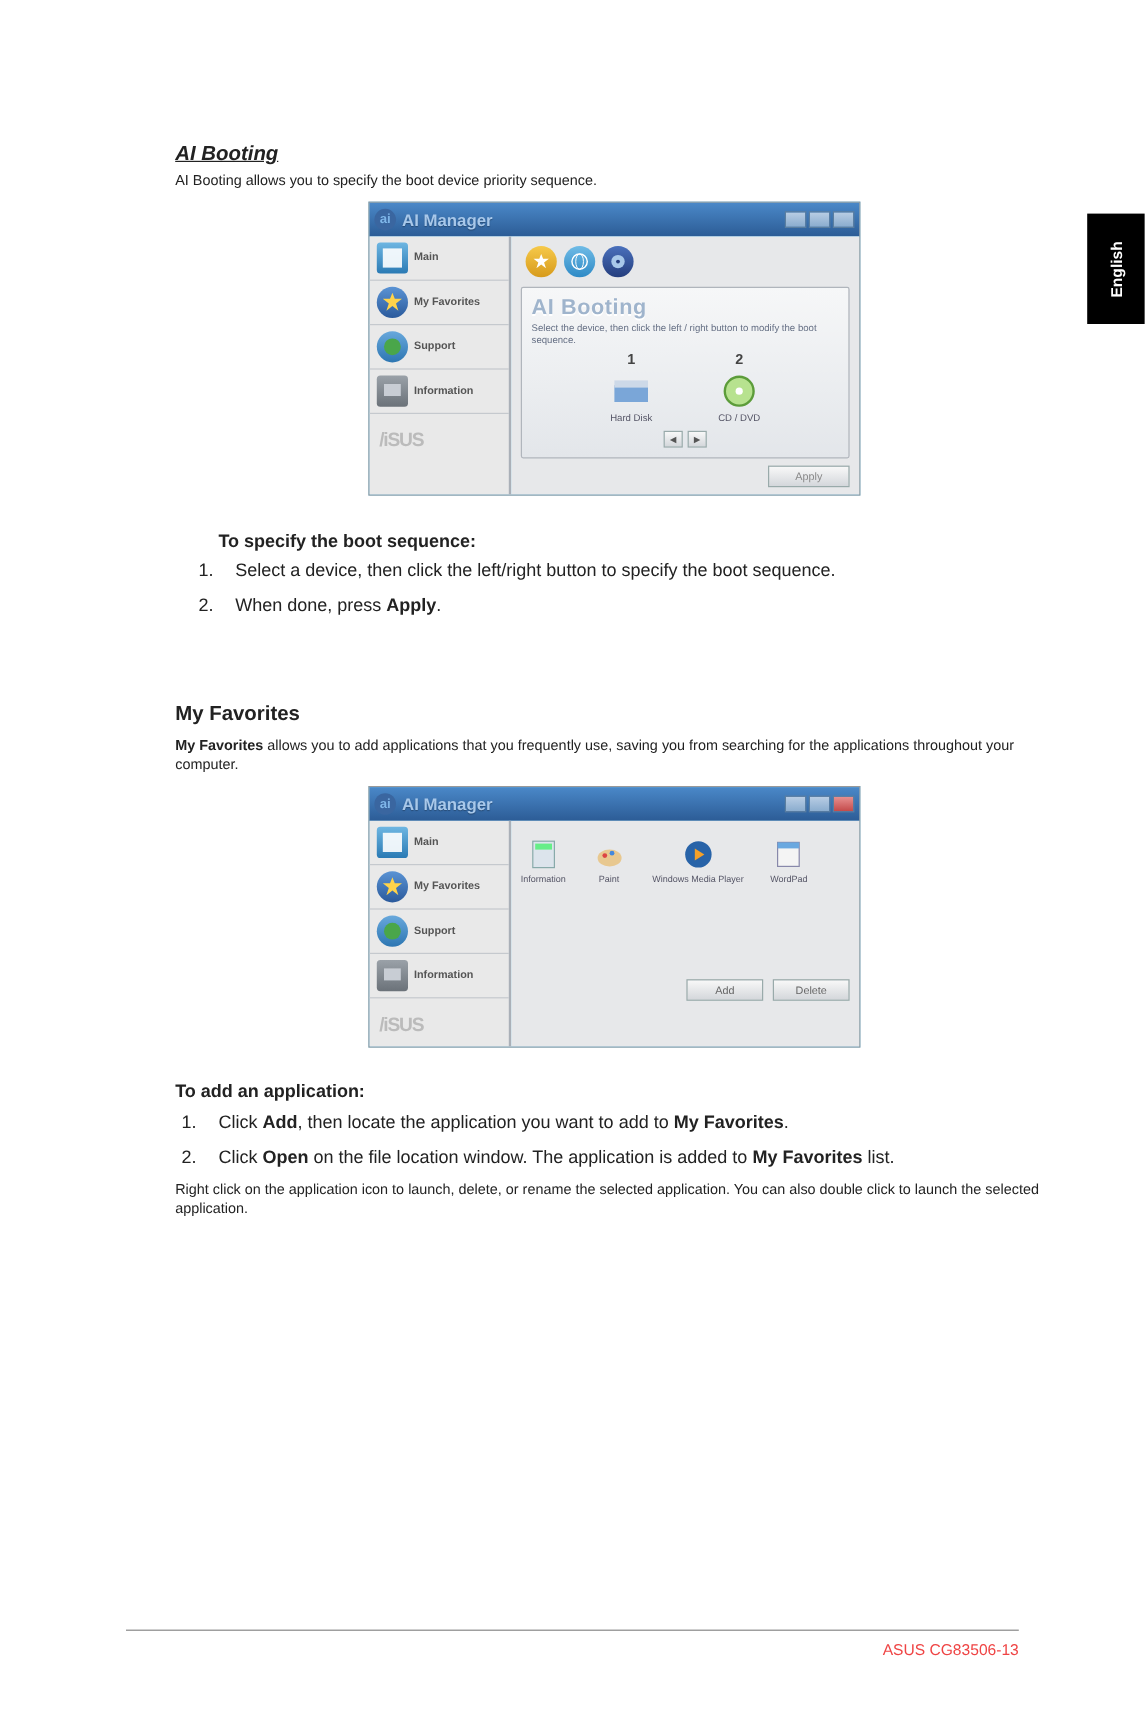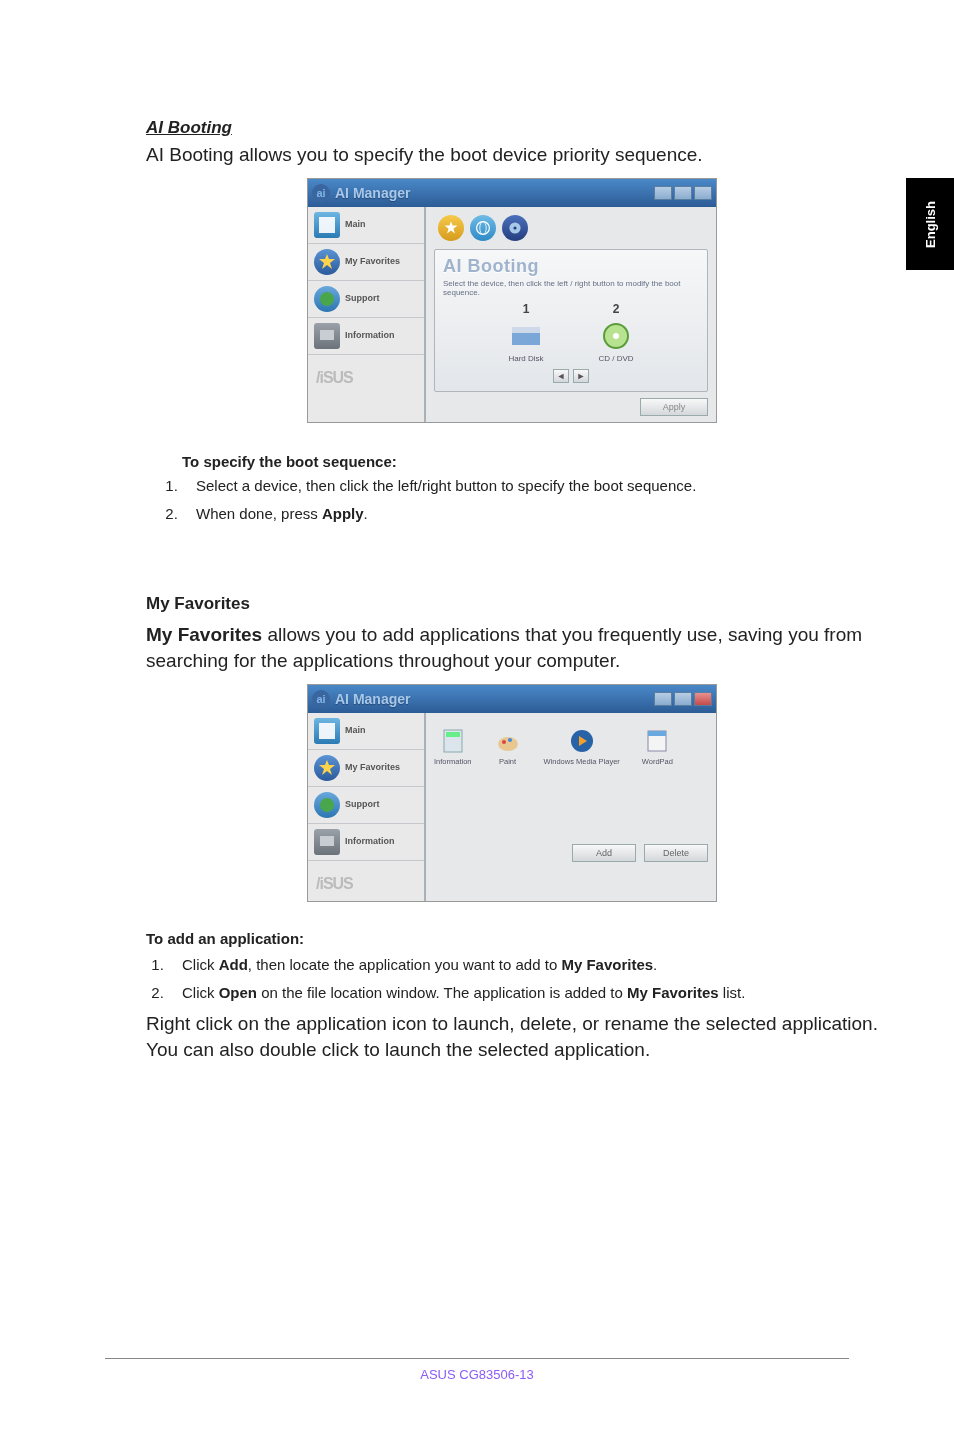--- a/index.html
+++ b/index.html
@@ -34,21 +34,21 @@
     white-space: nowrap;
   }
   h3.section-title {
     font-style: italic;
     font-weight: bold;
     text-decoration: underline;
     font-size: 17px;
     margin-bottom: 4px;
   }
   .body-text {
-    font-size: 19px;
+    font-size: 12px;
     line-height: 1.35;
     margin-bottom: 10px;
   }
   .bold { font-weight: bold; }
   .app-window {
     width: 410px;
     margin: 6px auto 28px auto;
     border: 1px solid #999;
     background: #7dd3fc;
   }
@@ -292,23 +292,23 @@
     margin: 22px 0 8px 0;
   }
   .footer {
     position: absolute;
     bottom: 56px;
     left: 105px;
     right: 105px;
     border-top: 1px solid #888;
     padding-top: 8px;
     font-size: 13px;
-    color: #8b5cf6;
-    display: flex;
-    justify-content: center;
+    color: #ef4444;
+    display: flex;
+    justify-content: flex-end;
   }
 </style>
 </head>
 <body>
 
 <div class="side-tab">
   <span>English</span>
 </div>
 
 <div class="page">

